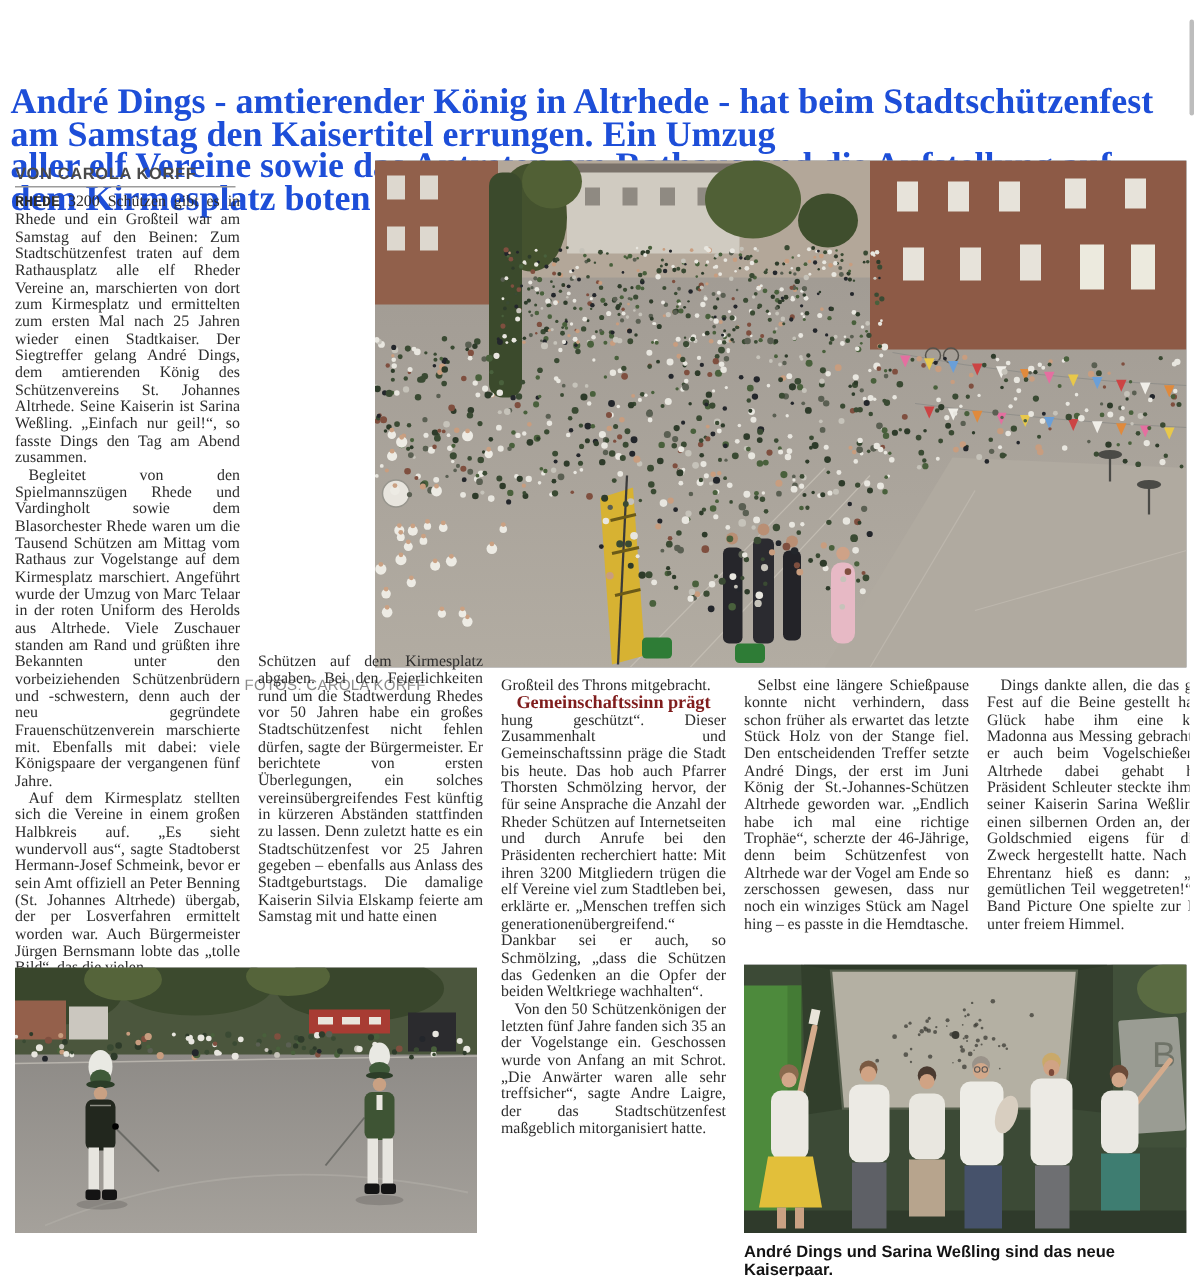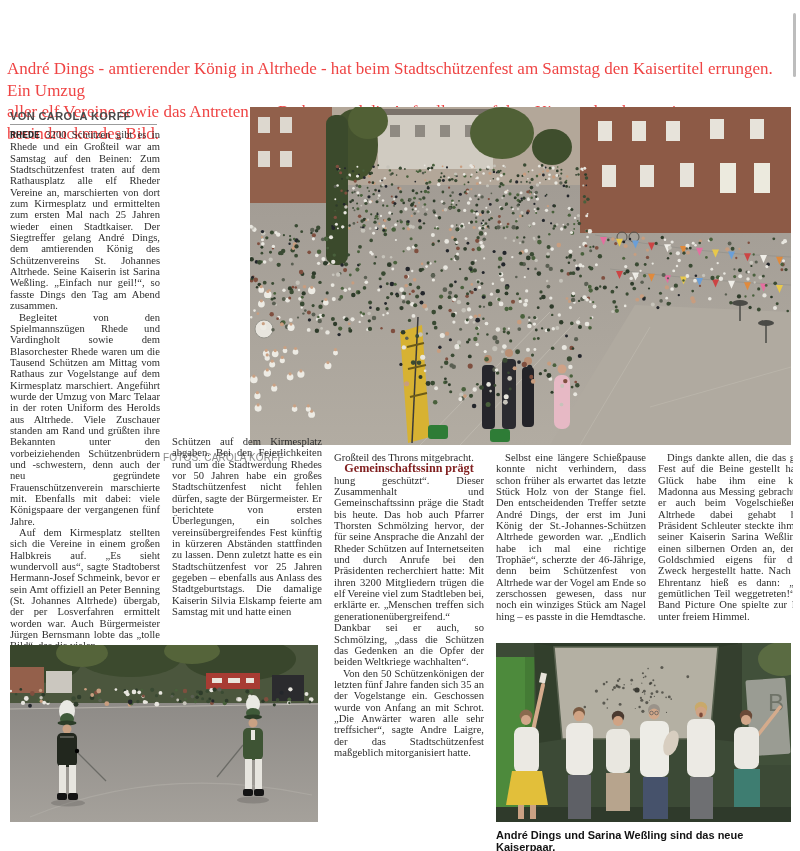--- a/index.html
+++ b/index.html
@@ -1,21 +1,21 @@
 <!DOCTYPE html>
 <html lang="de"><head>
 <meta charset="utf-8">
 <style>
   html,body{margin:0;padding:0;background:#ffffff;}
   .page{position:relative;width:800px;height:851px;background:#fff;overflow:hidden;
         font-family:"Liberation Serif",serif;color:#2d2d2d;}
   .headline{position:absolute;top:-9px;left:6px;font-size:55px;font-weight:700;
             letter-spacing:-1.5px;color:#0e0e0e;white-space:nowrap;line-height:1.04;}
-  .deck{position:absolute;top:58px;left:7px;width:780px;font-size:17px;line-height:21.6px;
-        font-weight:400;color:#ef4444;}
+  .deck{position:absolute;top:58px;left:7px;width:780px;font-size:24px;line-height:21.6px;
+        font-weight:700;color:#1d4ed8;}
   .byline{position:absolute;top:110px;left:10px;font-family:"Liberation Sans",sans-serif;
           font-size:11px;font-weight:700;letter-spacing:.4px;color:#4a4a4a;}
   .byline-rule{position:absolute;top:124px;left:10px;width:147px;height:1px;background:#9c9c9c;}
 
   .bodycol{position:absolute;font-size:10.6px;line-height:11.35px;text-align:justify;
            color:#2d2d2d;hyphens:auto;-webkit-hyphens:auto;word-spacing:-0.2px;}
   .bodycol p{margin:0;}
   .bodycol p.ind{text-indent:9px;}
   .lead-loc{font-family:Liberation Mono, monospace;font-weight:700;font-size:10px;}
   .subhead{font-weight:700;font-size:12.2px;margin:7px 0 4px 0;text-align:center;color:#7f1d1d;}

